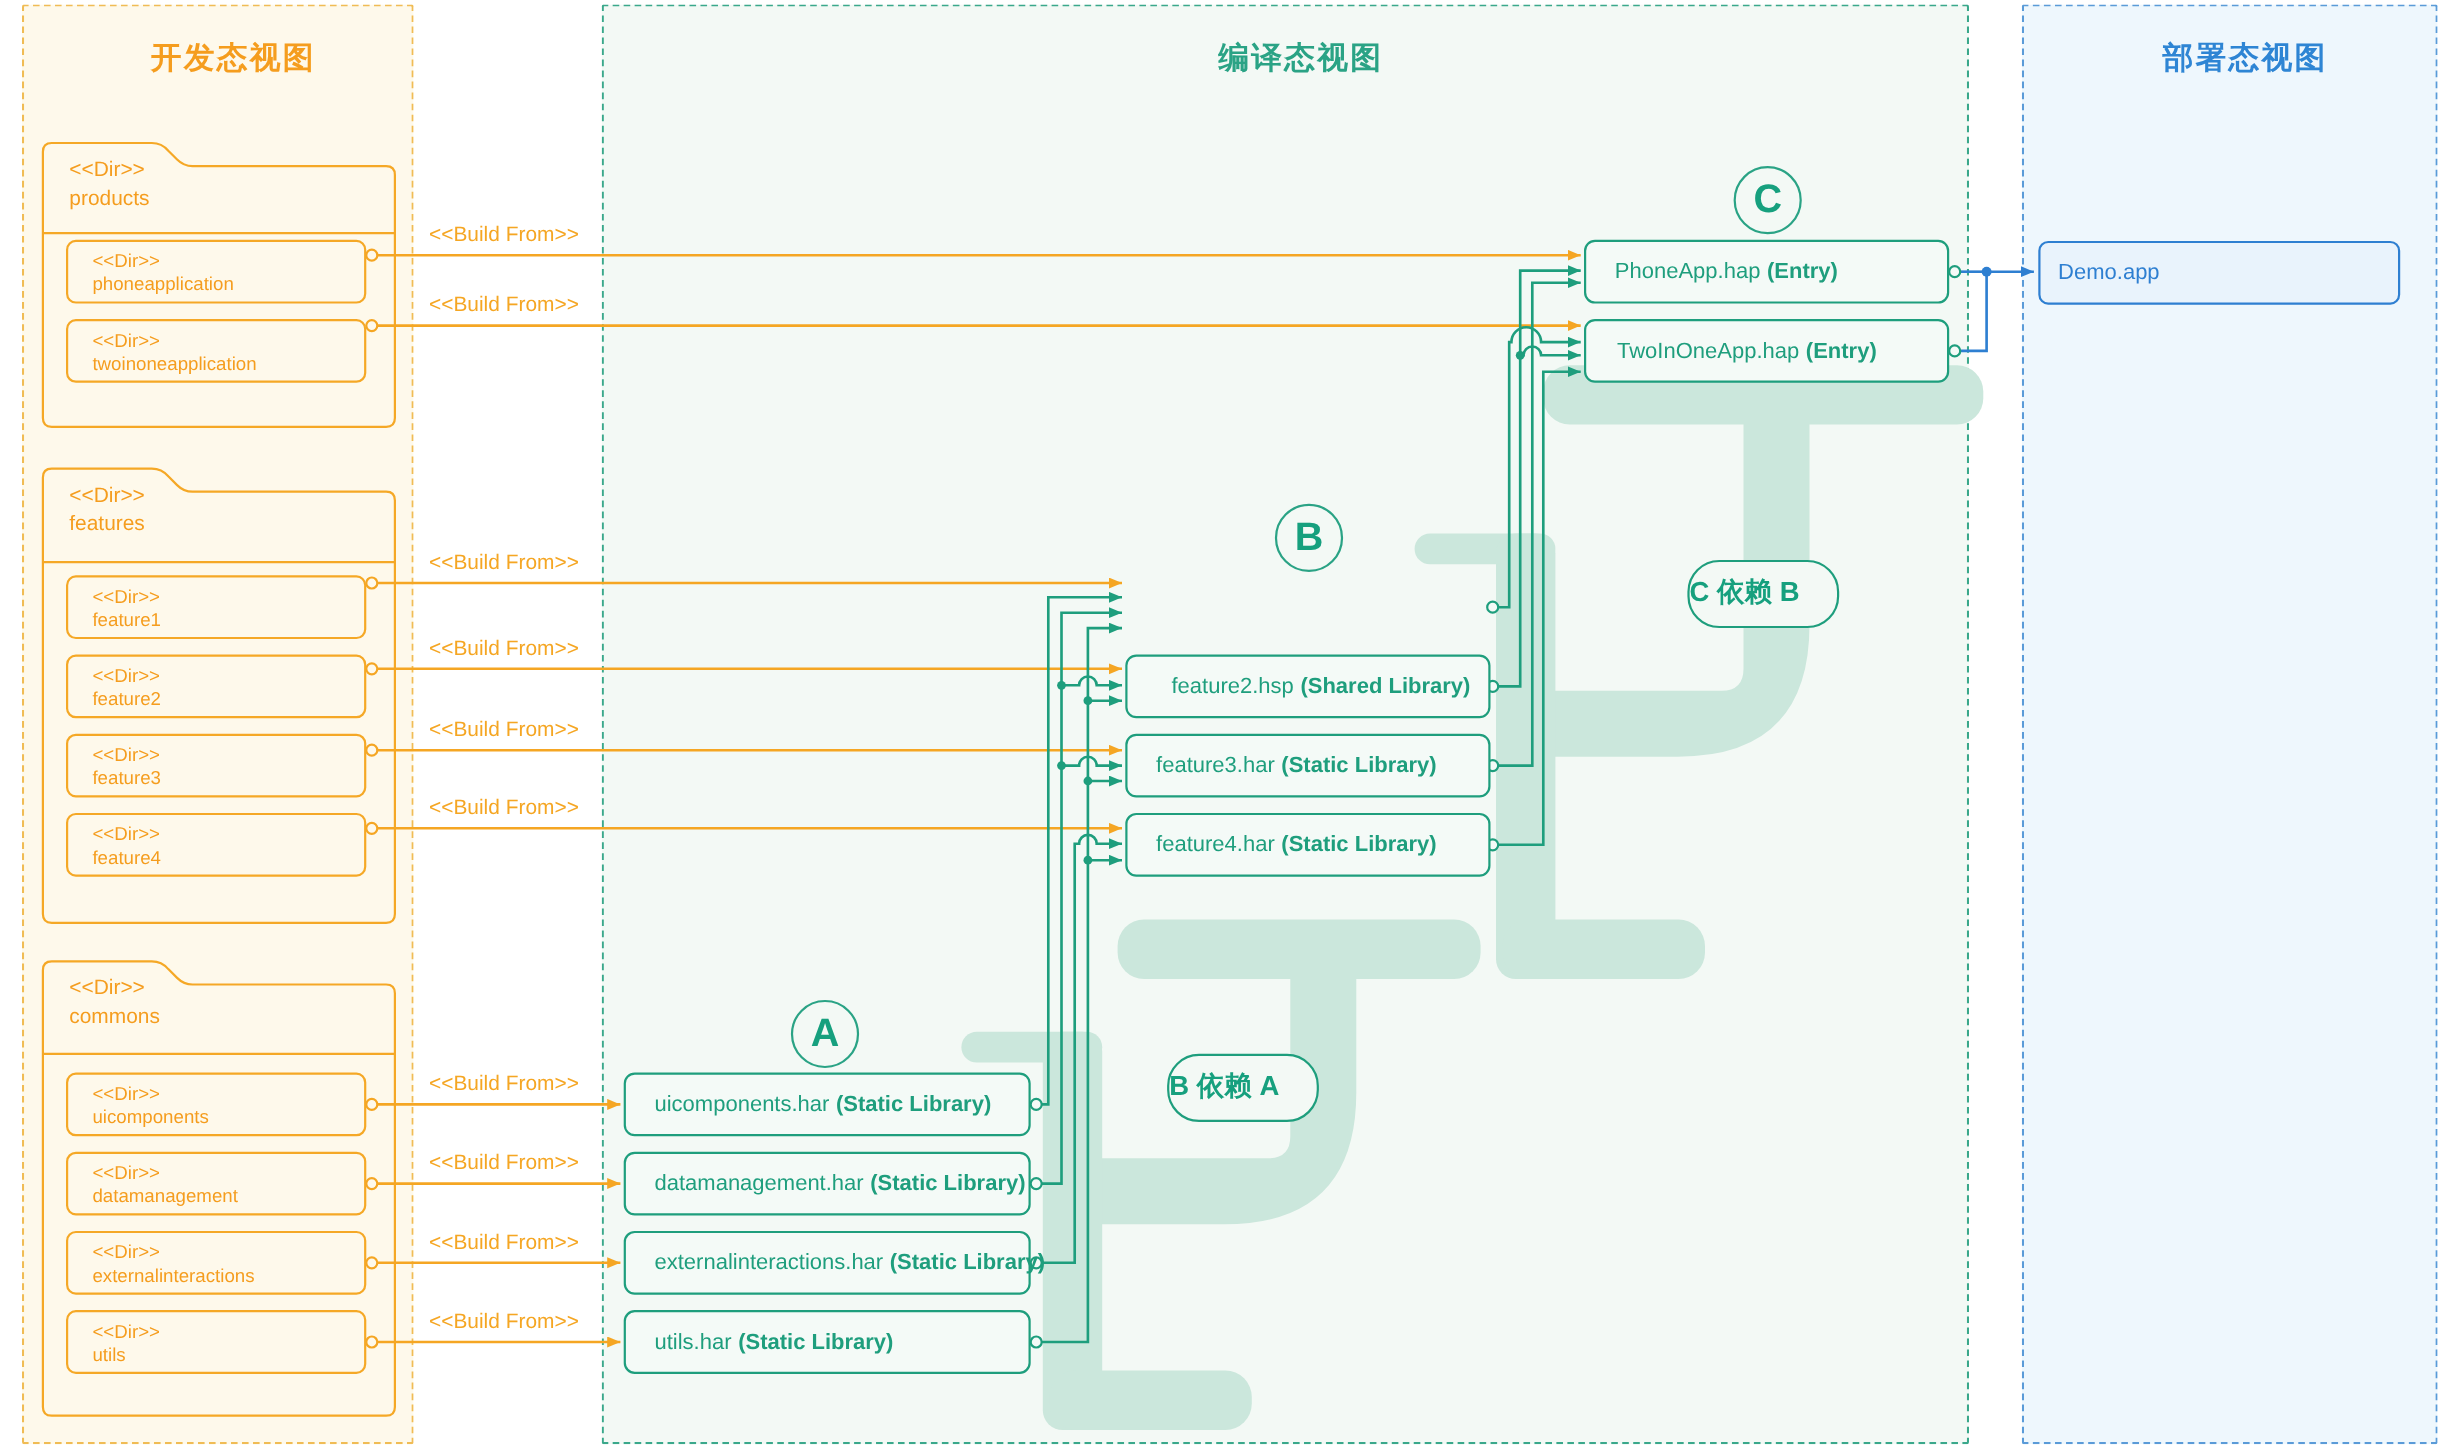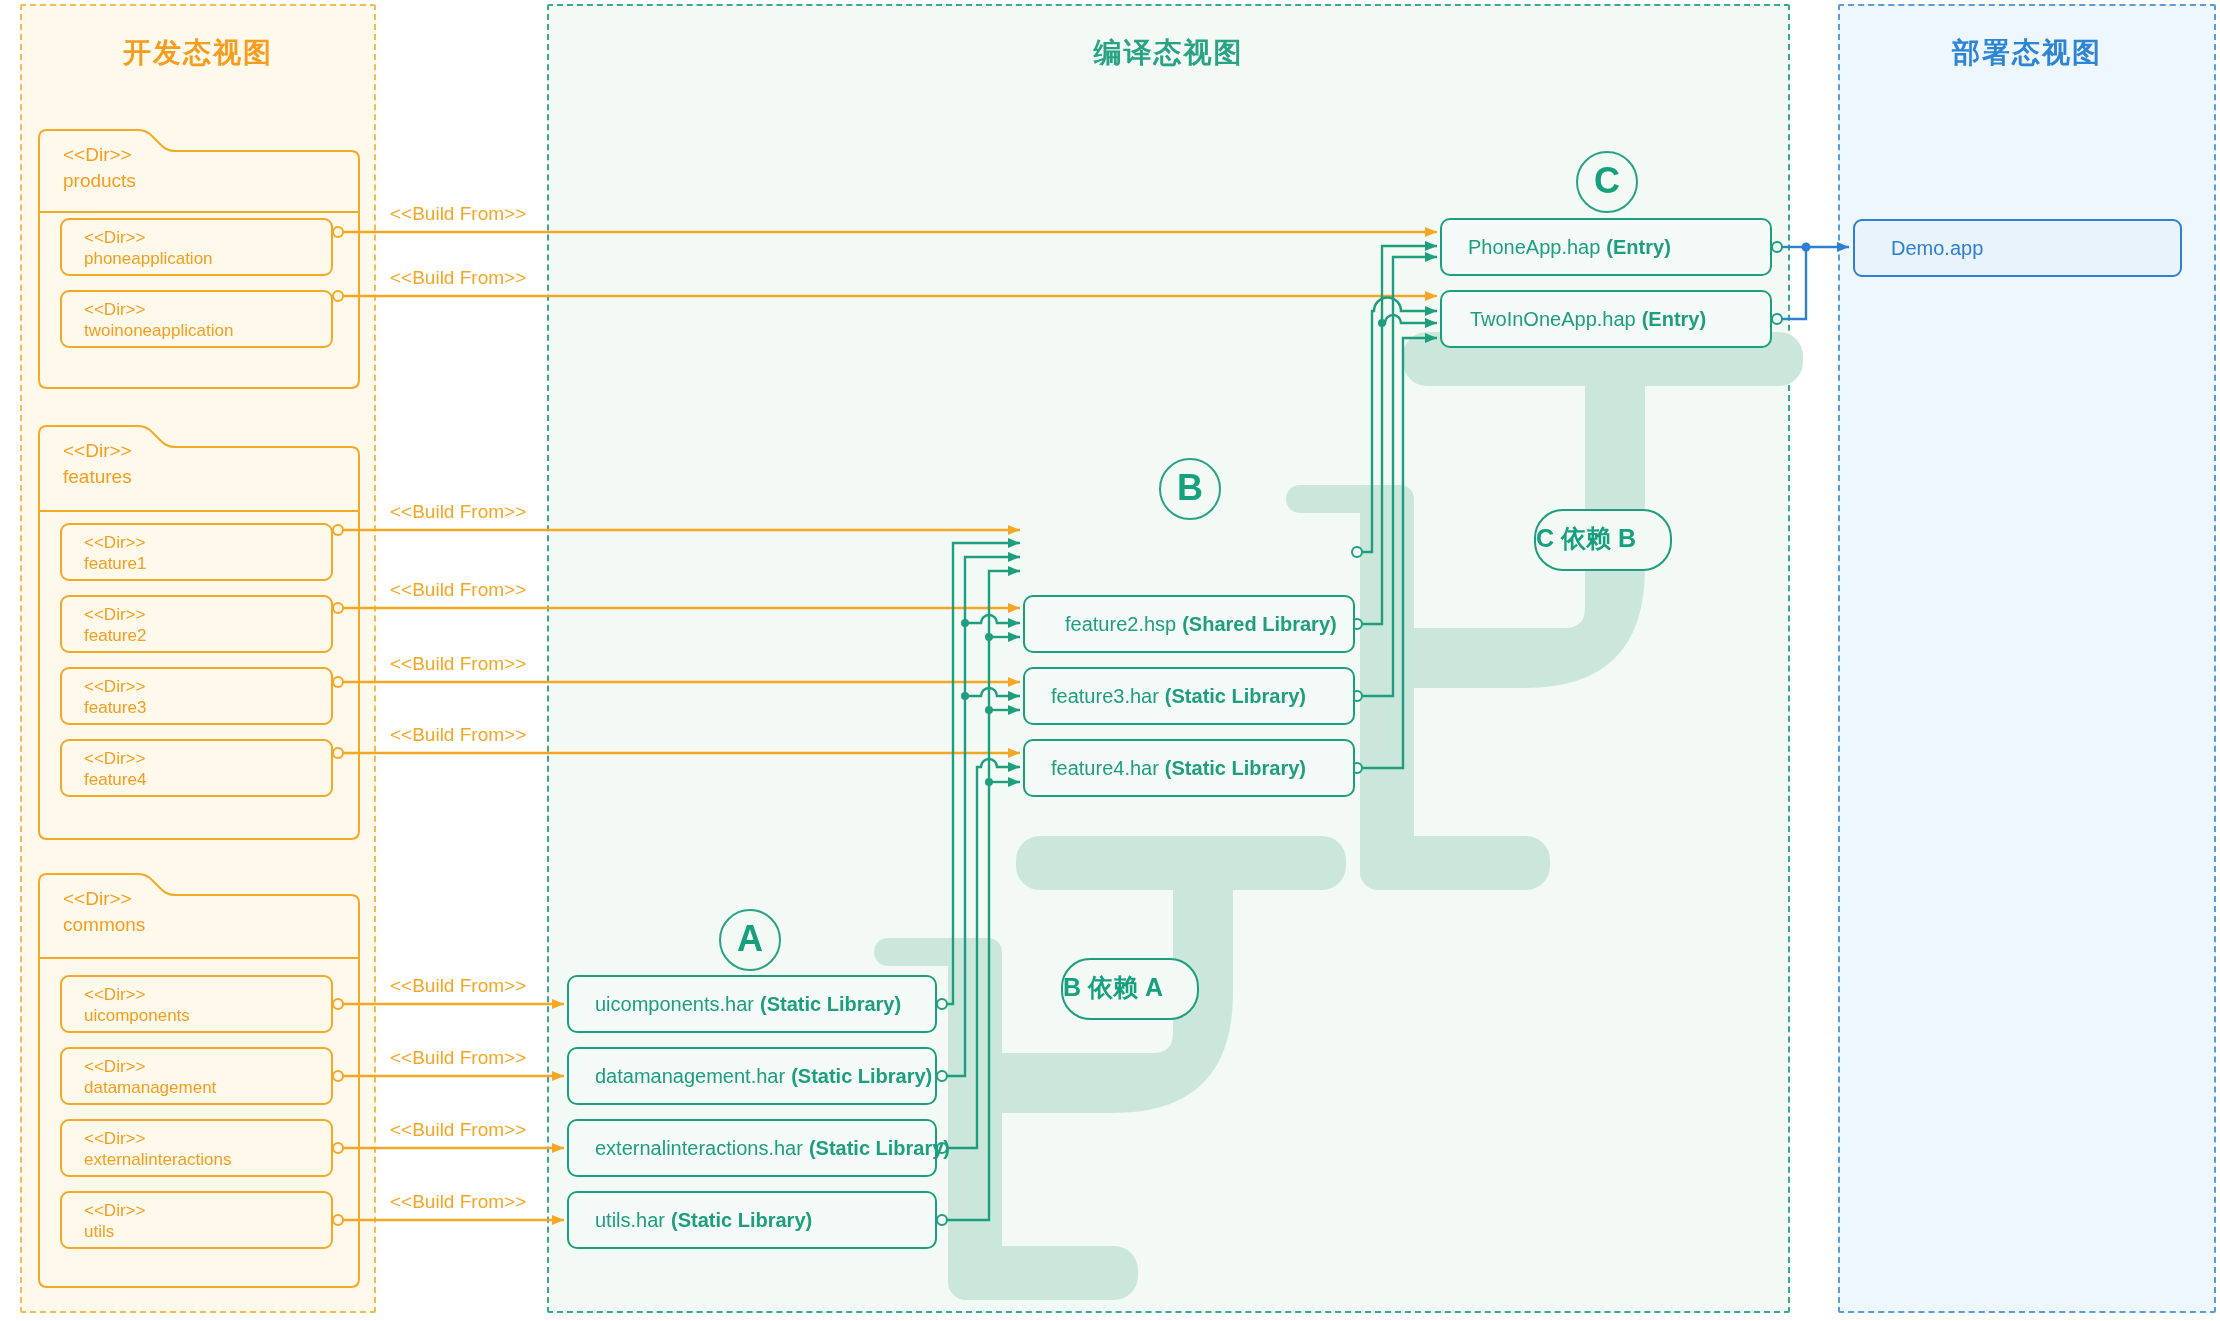--- a/index.html
+++ b/index.html
@@ -2,39 +2,39 @@
 <html><head>
 <meta charset="utf-8">
 <style>
   html,body{margin:0;padding:0;background:#ffffff;}
   #stage{position:relative;width:2220px;height:1321px;background:#ffffff;overflow:hidden;
          font-family:"Liberation Sans","DejaVu Sans",sans-serif;}
   .panel{position:absolute;top:4px;height:1309px;box-sizing:border-box;border-radius:2px;}
   .panel-dev{left:20px;width:356px;background:#FEF9EB;border:2px dashed #F0BC55;}
   .panel-build{left:547px;width:1243px;background:#F3F9F5;border:2px dashed #3AA88B;}
   .panel-deploy{left:1838px;width:378px;background:#EEF7FD;border:2px dashed #5A9BD8;}
-  .panel-title{position:absolute;top:28px;left:0;width:100%;text-align:center;
+  .panel-title{position:absolute;top:28px;left:14px;width:100%;text-align:center;
                font-size:28px;font-weight:bold;letter-spacing:2px;}
   .panel-dev .panel-title{color:#F59D1E;}
   .panel-build .panel-title{color:#2AA385;}
   .panel-deploy .panel-title{color:#2E85D4;}
   #overlay{position:absolute;left:0;top:0;z-index:2;}
   .node{position:absolute;box-sizing:border-box;z-index:3;}
   .dir-box{width:273px;height:58px;border:2px solid #F5A826;border-radius:9px;
            background:#FEF9EB;color:#F59D1E;padding:7px 0 0 22px;font-size:17px;line-height:21px;}
   .folder-label{position:absolute;z-index:3;color:#F59D1E;font-size:19px;line-height:26px;}
   .mod-box{height:58px;border:2px solid #1E9E7D;border-radius:10px;background:#F4FAF7;
            color:#1E9E7D;font-size:20px;line-height:54px;padding-left:26px;white-space:nowrap;}
   .mod-box .mtype{font-weight:bold;margin-left:6px;}
   .mod-b{left:1023px;width:332px;}
   .mod-a{left:567px;width:370px;}
   .mod-c{left:1440px;width:332px;}
   .app-box{position:absolute;left:1853px;width:329px;height:58px;border:2px solid #2E7FD1;
            border-radius:9px;background:#E9F3FC;color:#2E7FD1;font-size:20px;line-height:54px;
-           padding-left:36px;box-sizing:border-box;z-index:3;}
+           padding-left:16px;box-sizing:border-box;z-index:3;}
   .bf-label{position:absolute;z-index:3;color:#F5A623;font-size:19px;white-space:nowrap;}
   .letter-circle{position:absolute;width:58px;height:58px;border:2px solid #2AA385;border-radius:50%;
                  background:#F3F9F5;color:#16A07E;font-size:36px;font-weight:bold;text-align:center;
                  line-height:56px;z-index:3;}
   .dep-pill{position:absolute;width:134px;height:58px;border:2.5px solid #1E9E7D;border-radius:29px;
             background:#F3F9F5;color:#16A07E;font-size:25px;font-weight:bold;text-align:left;
             line-height:55px;z-index:3;white-space:nowrap;}
 </style>
 </head>
 <body>

